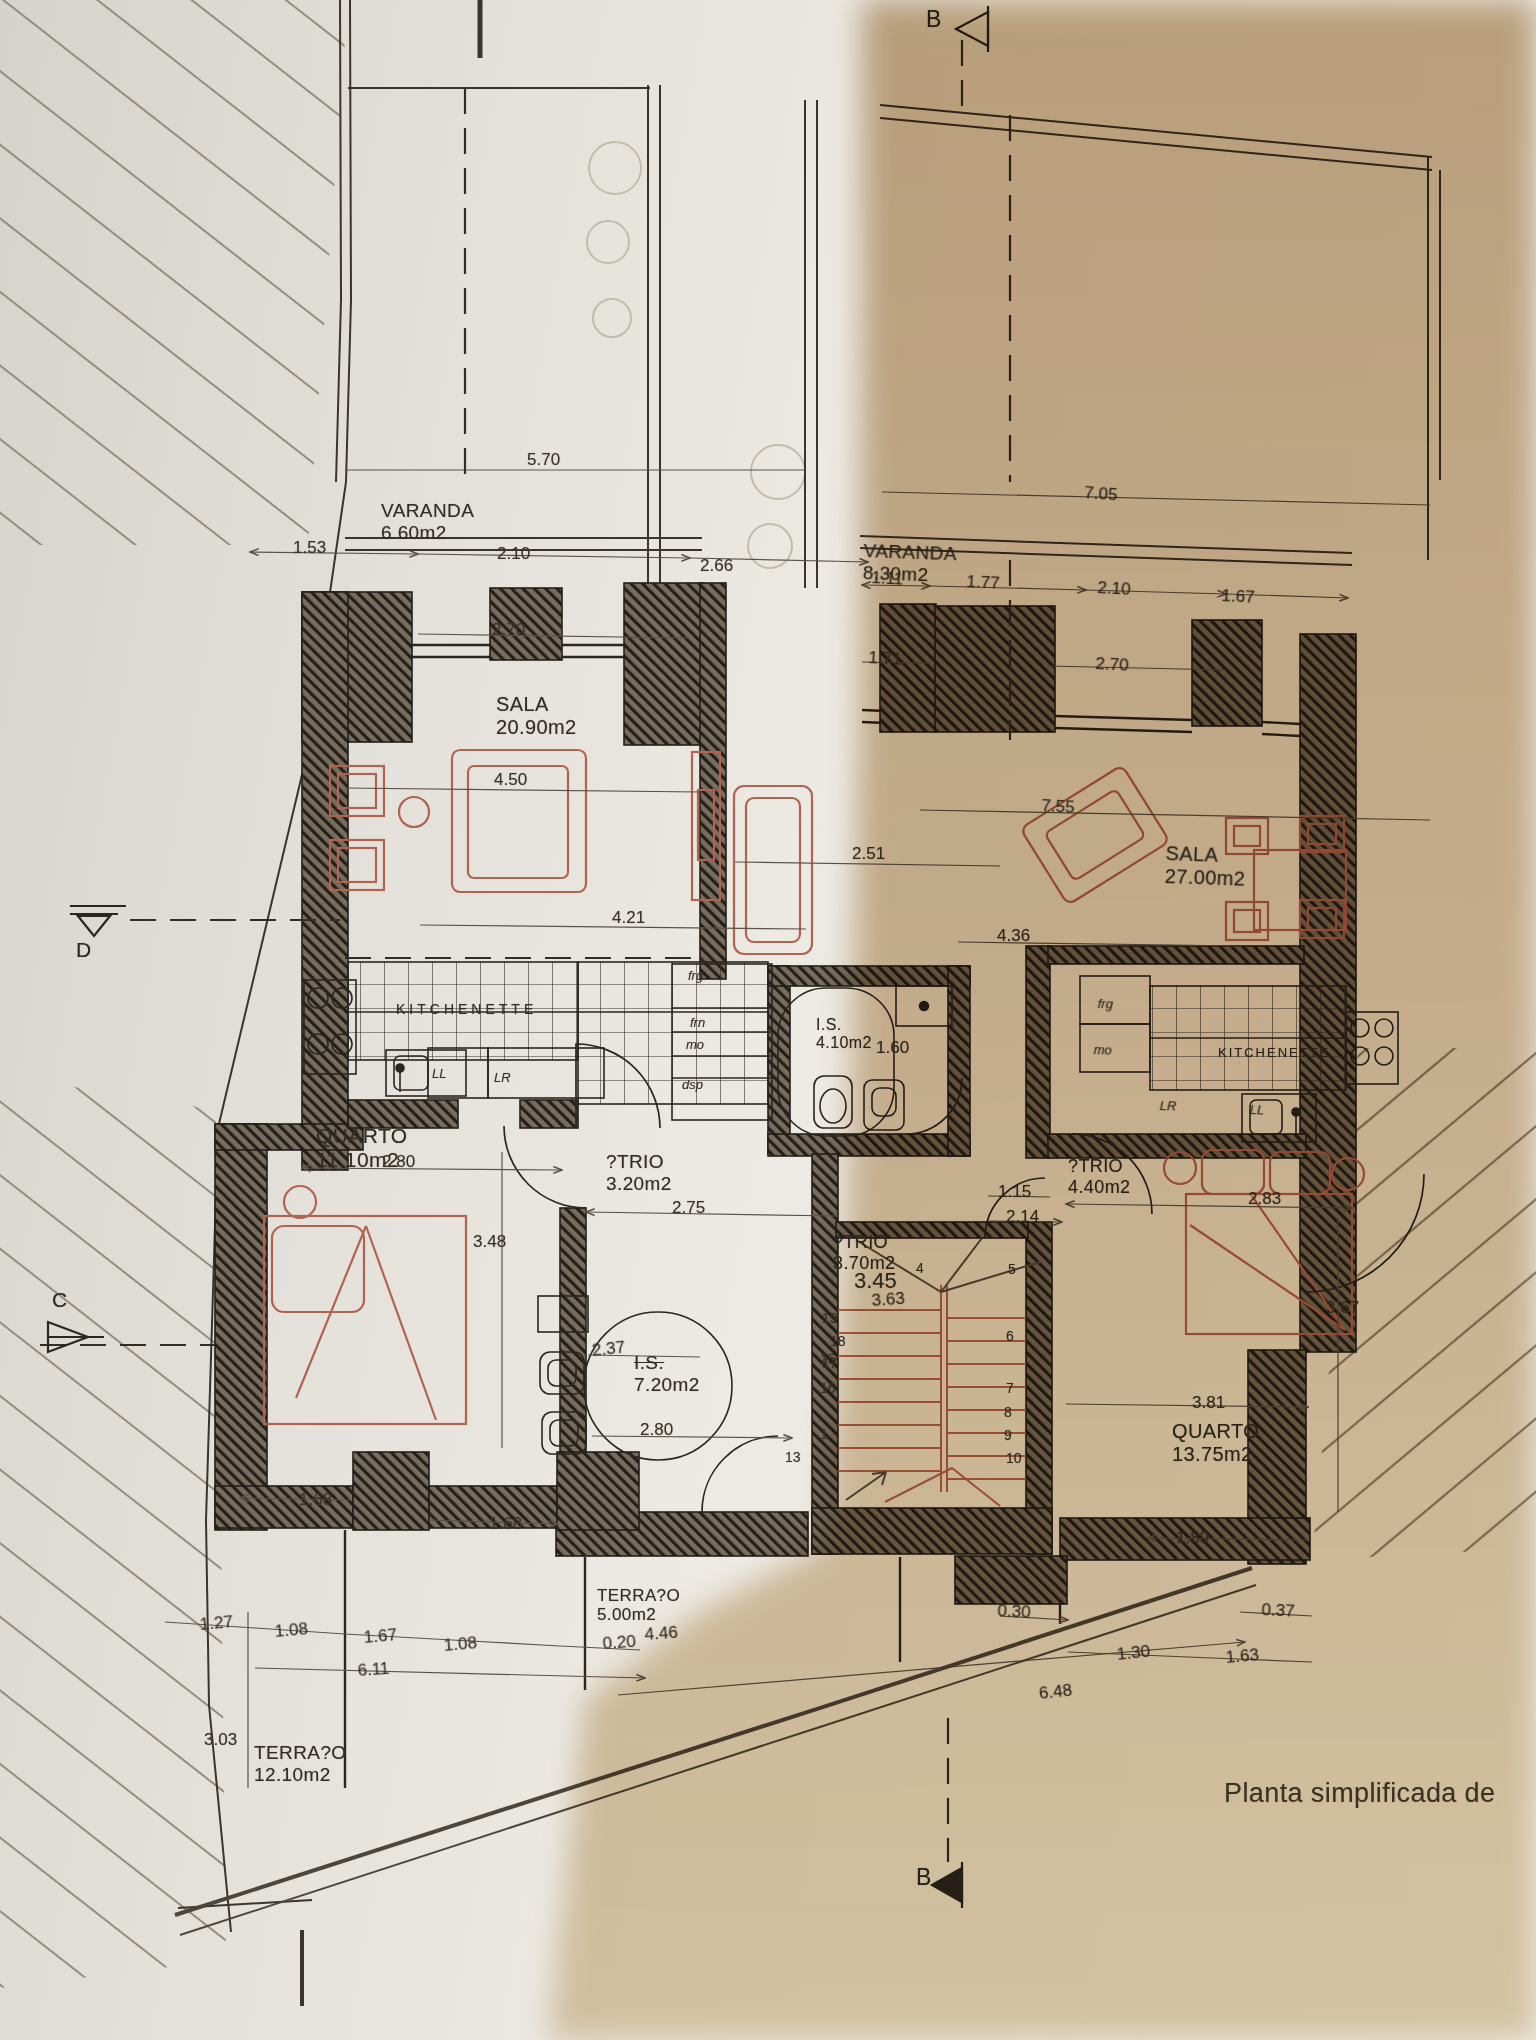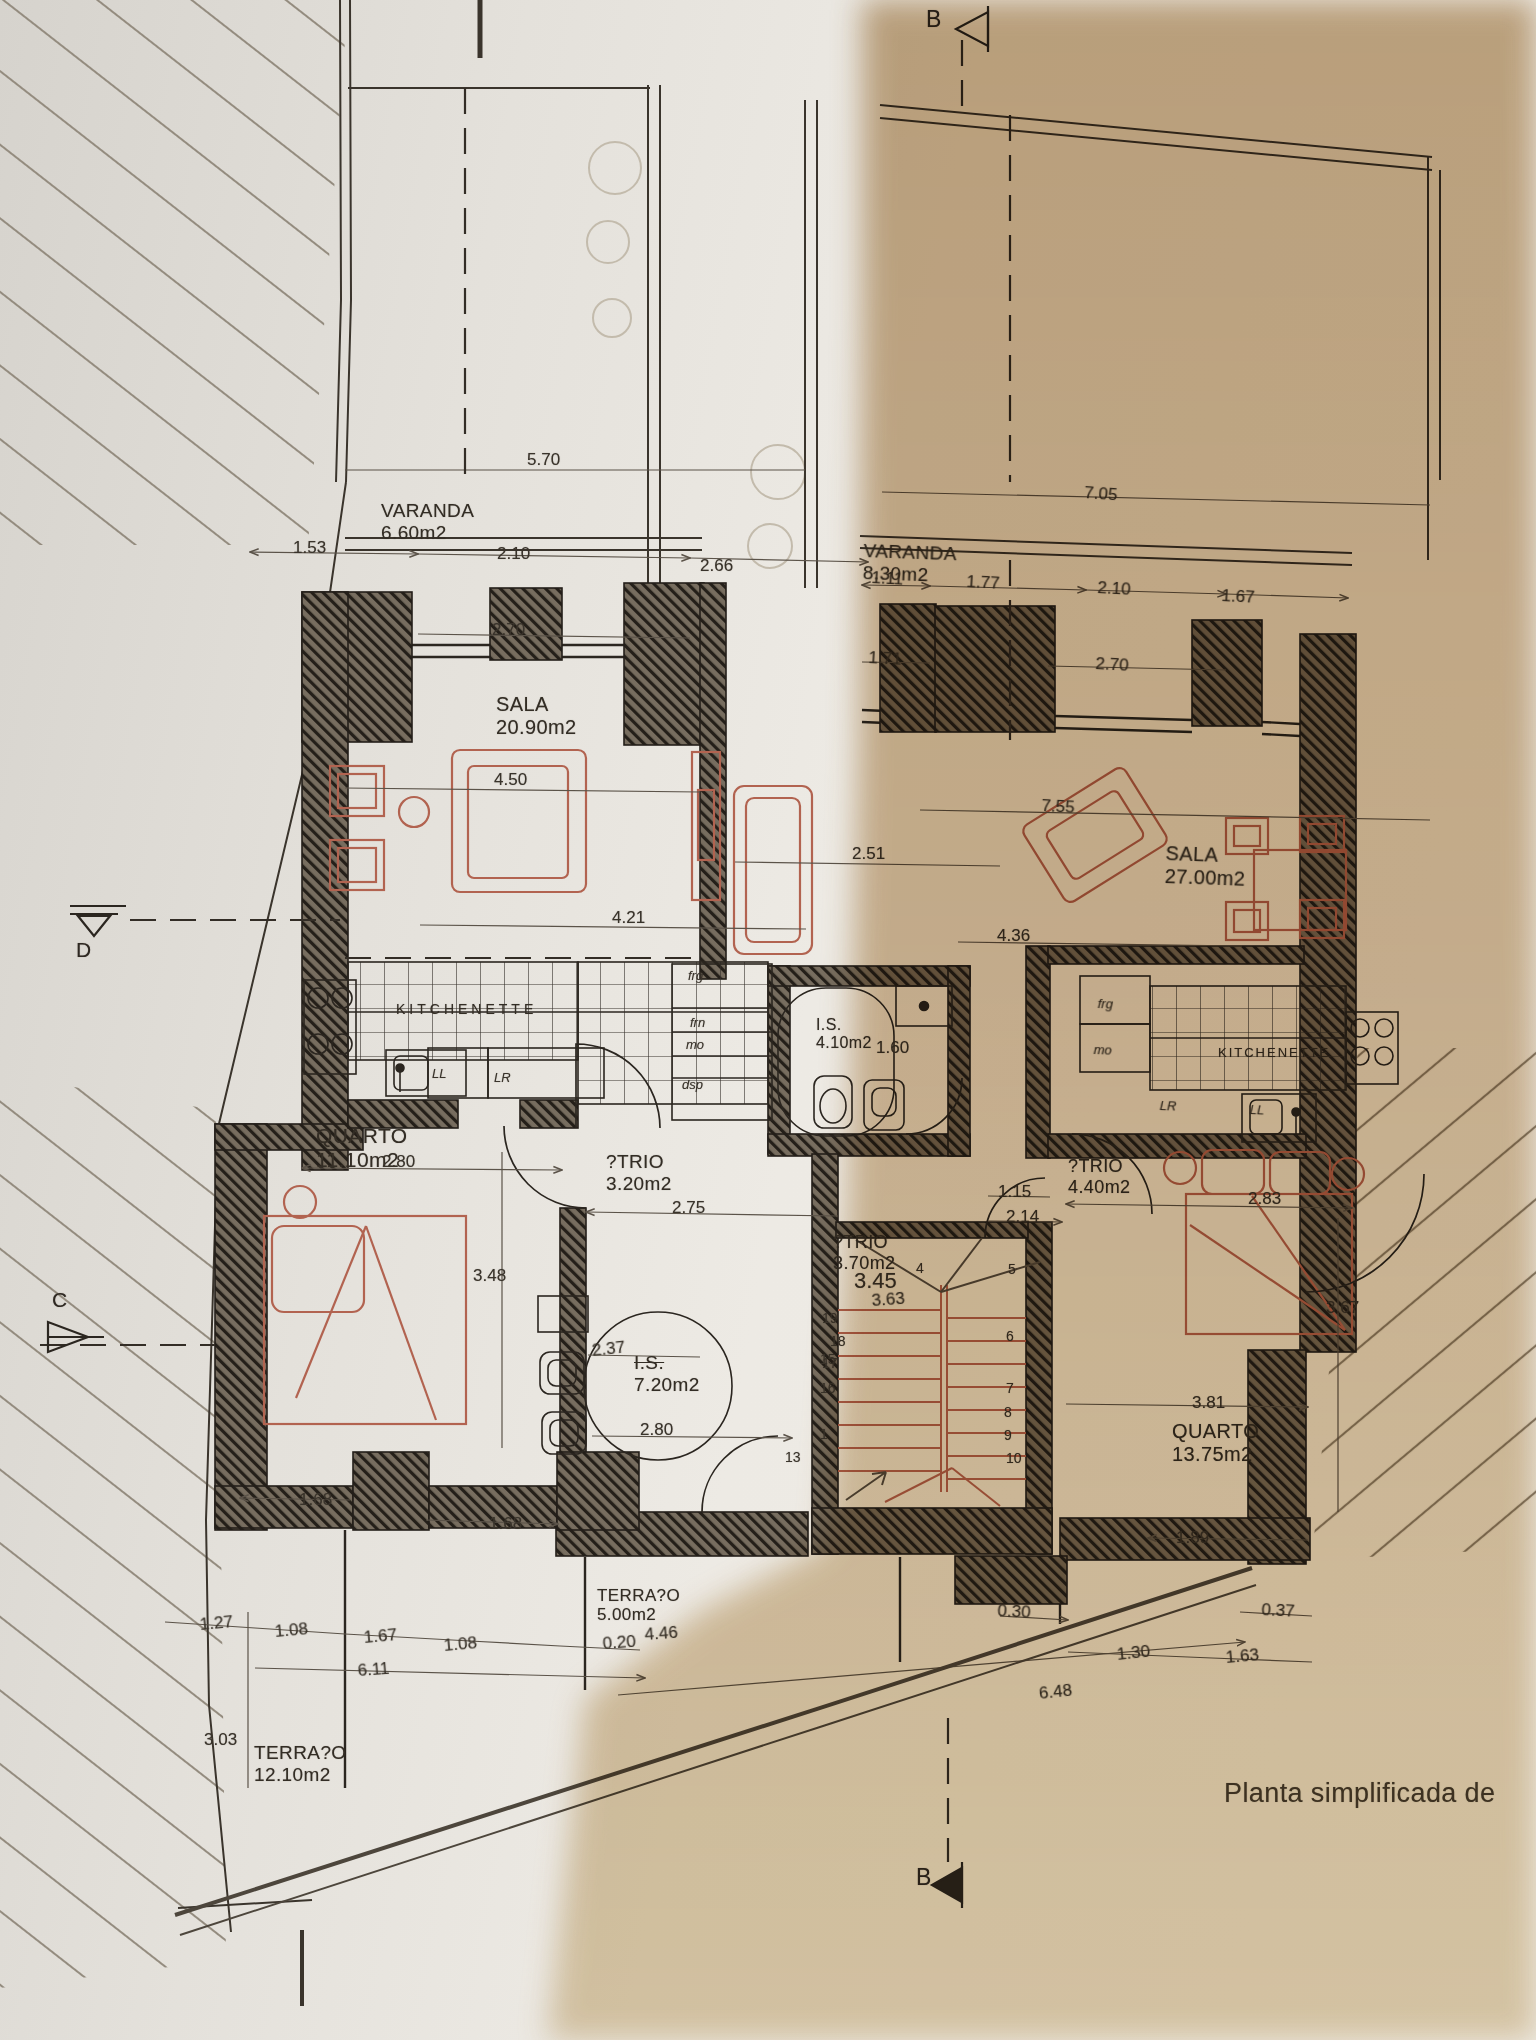--- a/index.html
+++ b/index.html
@@ -426,21 +426,21 @@
         <div class="lbl" style="left: 1042px; top: 796px; transform: rotate(3deg);">7.55</div>
         <div class="lbl" style="left: 852px; top: 844px;">2.51</div>
         <div class="lbl" style="left: 612px; top: 908px;">4.21</div>
         <div class="lbl" style="left: 997px; top: 926px;">4.36</div>
         <div class="lbl" style="left: 876px; top: 1038px;">1.60</div>
         <div class="lbl" style="left: 382px; top: 1152px;">2.80</div>
         <div class="lbl" style="left: 672px; top: 1198px;">2.75</div>
         <div class="lbl" style="left: 998px; top: 1182px;">1.15</div>
         <div class="lbl" style="left: 1006px; top: 1207px;">2.14</div>
         <div class="lbl" style="left: 1248px; top: 1189px;">2.83</div>
-        <div class="lbl" style="left: 473px; top: 1266px;">3.48</div>
+        <div class="lbl" style="left: 473px; top: 1232px;">3.48</div>
         <div class="lbl" style="left: 854px; top: 1268px; font-size: 22px;">3.45</div>
         <div class="lbl" style="left: 871px; top: 1291px; transform: rotate(-4deg);">3.63</div>
         <div class="lbl" style="left: 591px; top: 1341px; transform: rotate(-6deg);">2.37</div>
         <div class="lbl" style="left: 640px; top: 1420px;">2.80</div>
         <div class="lbl" style="left: 1326px; top: 1298px;">3.67</div>
         <div class="lbl" style="left: 1192px; top: 1393px;">3.81</div>
         <div class="lbl" style="left: 299px; top: 1490px;">1.68</div>
         <div class="lbl" style="left: 489px; top: 1514px;">1.68</div>
         <div class="lbl" style="left: 1176px; top: 1528px;">1.89</div>
         <div class="lbl" style="left: 998px; top: 1601px; transform: rotate(3deg);">0.30</div>

